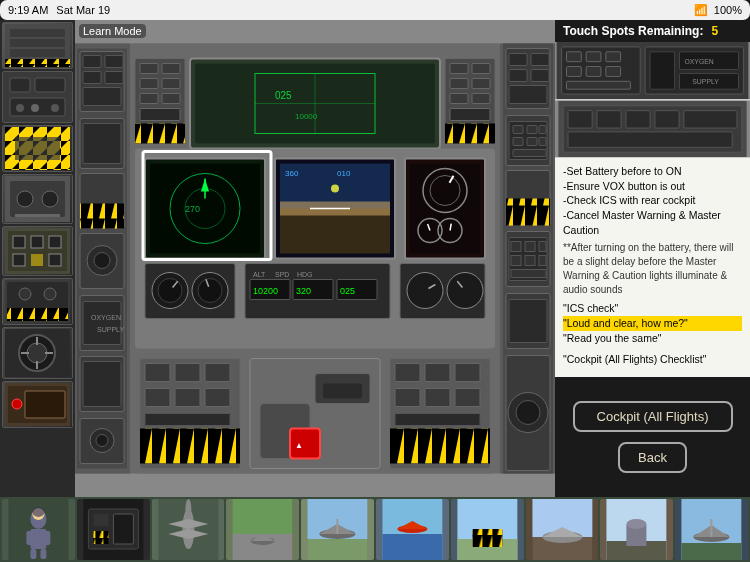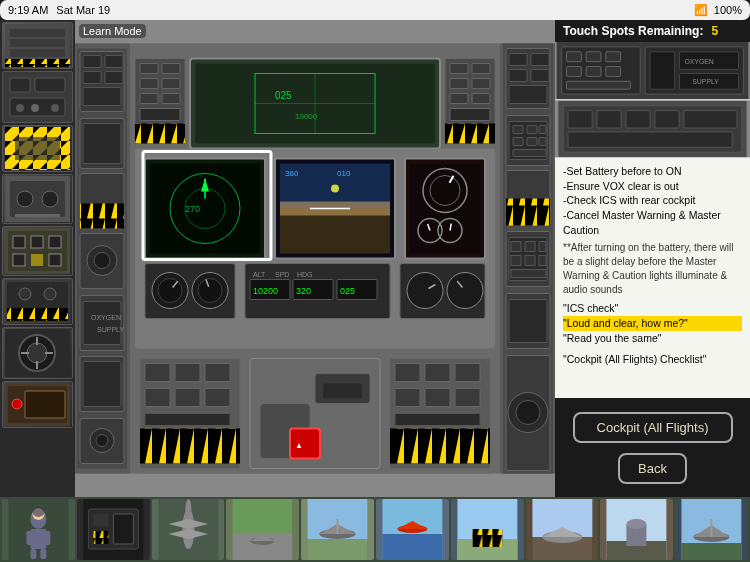--- a/index.html
+++ b/index.html
@@ -665,35 +665,35 @@
           <rect x="70" y="10" width="25" height="18" rx="1" fill="#2a2a2a" stroke="#555"></rect>
           <rect x="100" y="10" width="25" height="18" rx="1" fill="#2a2a2a" stroke="#555"></rect>
           <rect x="130" y="10" width="55" height="18" rx="1" fill="#2a2a2a" stroke="#555"></rect>
           <rect x="10" y="32" width="170" height="16" rx="1" fill="#2a2a2a" stroke="#555"></rect>
         </svg>
       </div>
 
       <div id="instructions-area">
         <div class="action-items">
           <div>-Set Battery before to ON</div>
-          <div>-Ensure VOX clear is out</div>
+          <div>-Ensure VOX button is out</div>
           <div>-Check ICS with rear cockpit</div>
           <div>-Cancel Master Warning &amp; Master Caution</div>
         </div>
         <p class="note">**After turning on the battery, there will be a slight delay before the Master Warning &amp; Caution lights illuminate &amp; audio sounds</p>
         <div>"ICS check"</div>
         <div style="background:#ffd700;"><span>"Loud and clear, how me?"</span></div>
         <div>"Read you the same"</div>
         <div style="height:6px;"></div>
         <div>"Cockpit (All Flights) Checklist"</div>
       </div>
     </div>
   </div>
 
-  <div id="bottom-right-buttons" style="position:absolute; right:0; width:195px; bottom:65px; height:99px; background:#1a1a1a; display:flex; flex-direction:column; align-items:center; justify-content:center; gap:10px;">
+  <div id="bottom-right-buttons" style="position:absolute; right:0; width:195px; bottom:65px; height:120px; background:#1a1a1a; display:flex; flex-direction:column; align-items:center; justify-content:center; gap:10px;">
     <button class="action-button wide">Cockpit (All Flights)</button>
     <div class="nav-buttons">
       <button class="nav-button">Back</button>
     </div>
   </div>
 
   <div id="bottom-strip">
     <div class="strip-thumb" style="background:#4a5a4a;">
       <div class="strip-thumb-inner">
         <svg width="100%" height="100%" viewBox="0 0 60 61">

